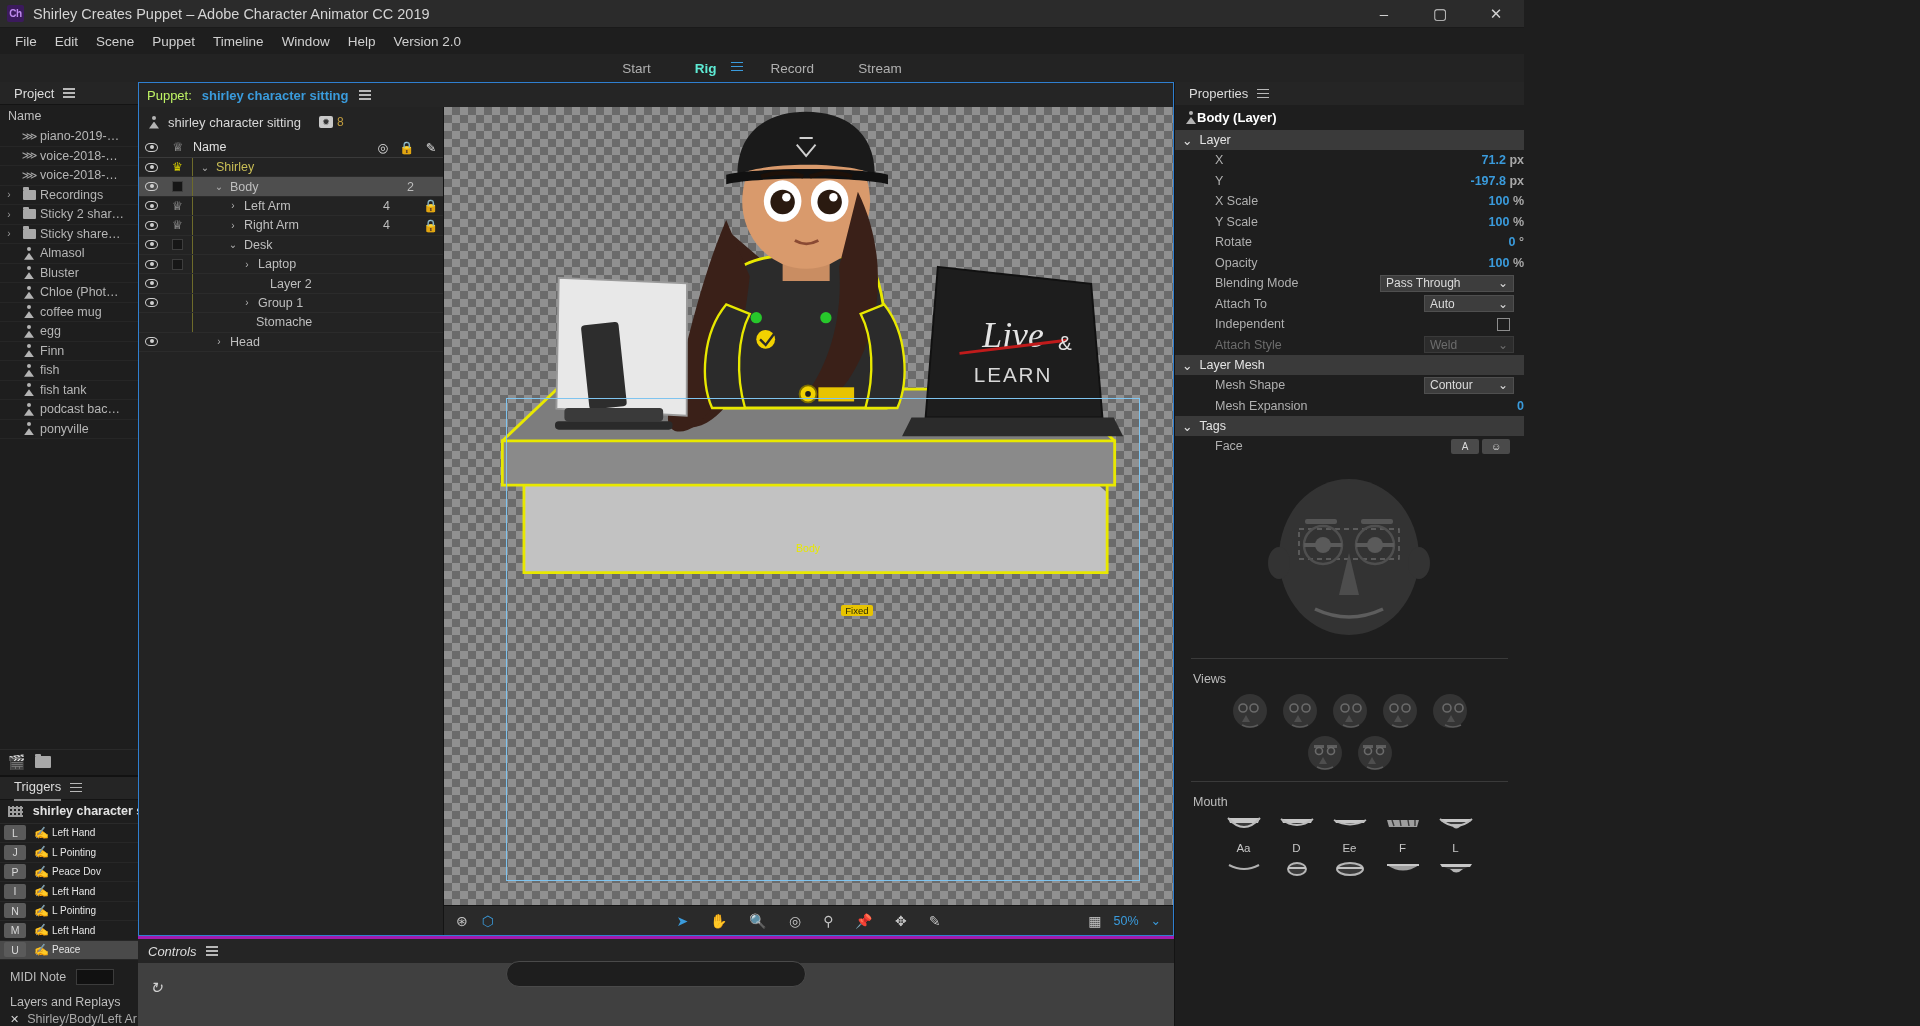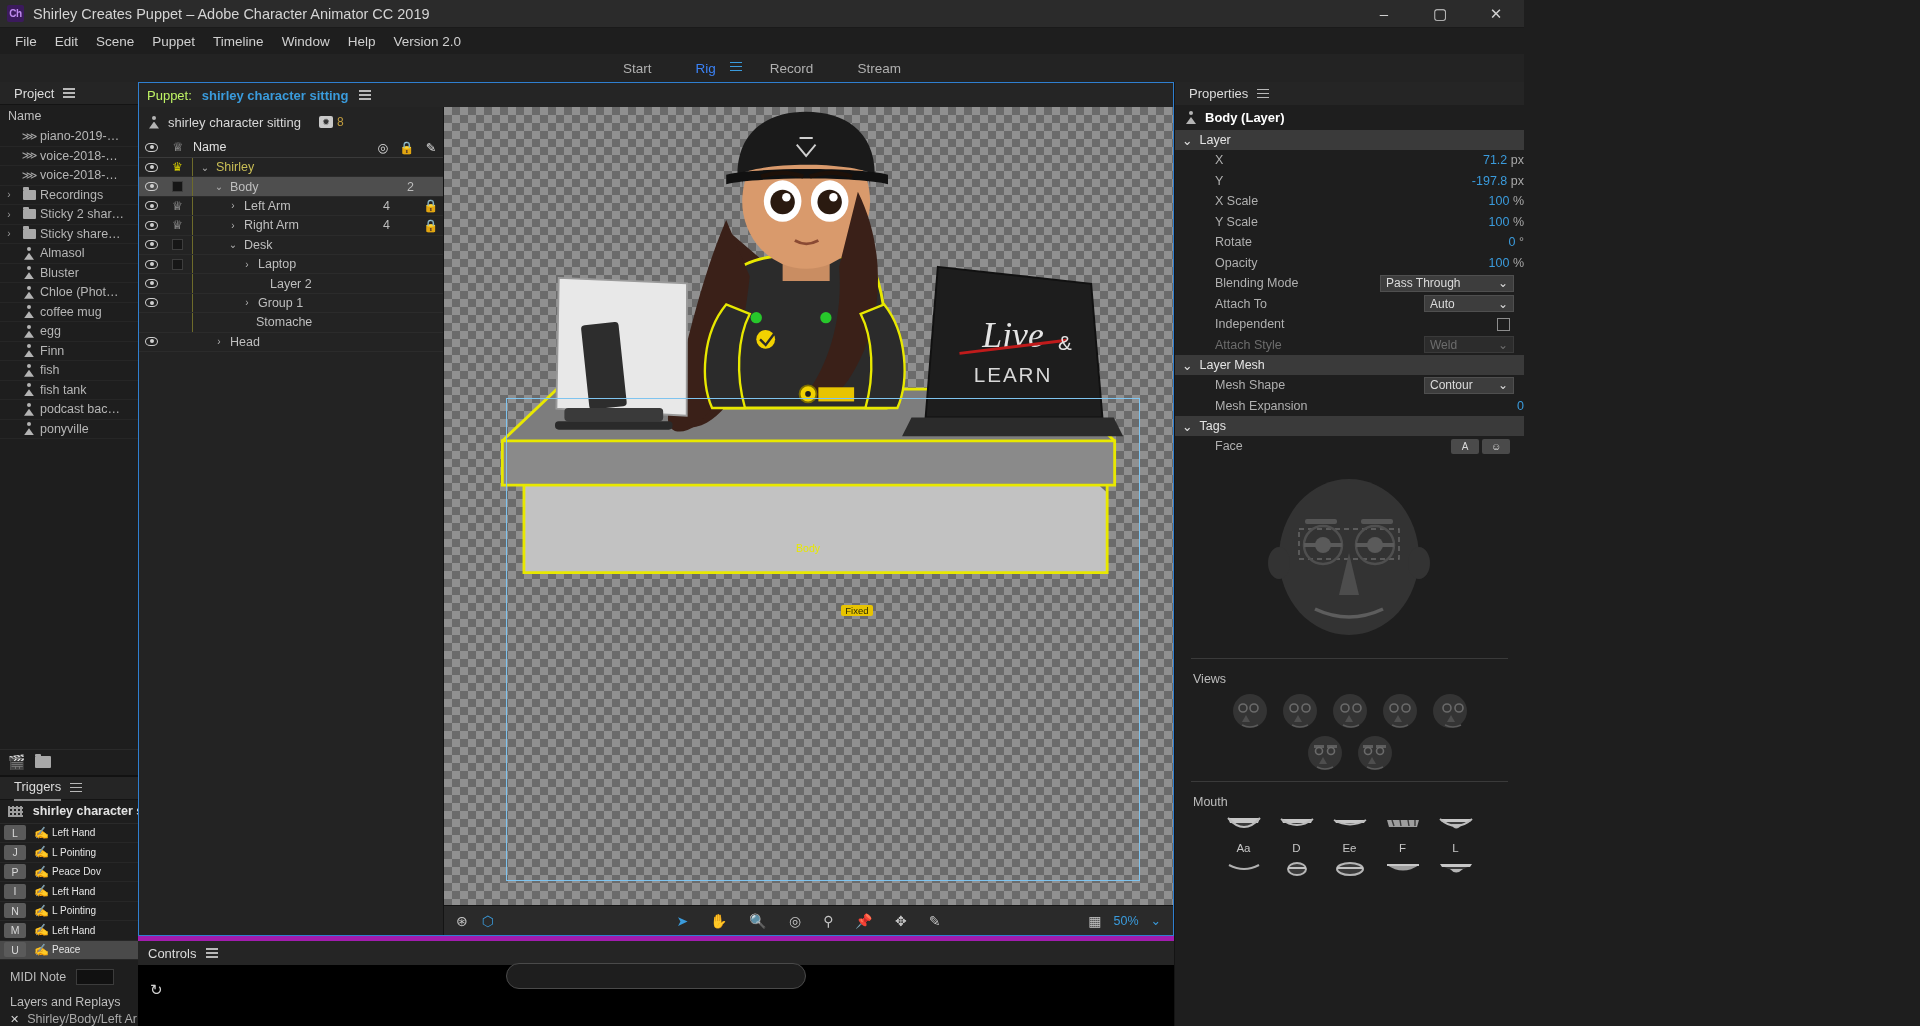--- a/index.html
+++ b/index.html
@@ -35,21 +35,21 @@
     padding-left: 6px; flex: 0 0 26px;
   }
   .menu-item { font-size: 13.5px; color: #d0d0d0; padding: 3px 9px; }
 
   
   .modebar {
     height: 28px; background: #232323; display: flex; align-items: center;
     justify-content: center; gap: 0px; flex: 0 0 28px; position: relative;
   }
   .mode { font-size: 13.5px; color: #b0b0b0; padding: 4px 22px; }
-  .mode.active { color: #3b82f6; }
+  .mode.active { color: #5eead4; font-weight: bold; }
   .mode-menu-icon { color: #3a9bdc; font-size: 13px; margin-left: -14px; padding: 4px 6px; }
 
   
   .workspace { flex: 1 1 auto; display: flex; min-height: 0; }
 
   
   .leftcol { width: 138px; flex: 0 0 138px; display: flex; flex-direction: column; background: #1e1e1e; }
 
   .panel-head {
     height: 23px; display: flex; align-items: center; gap: 9px;
@@ -156,45 +156,45 @@
   }
   .tb-left { display: flex; gap: 14px; padding-left: 12px; }
   .tb-center { position: absolute; left: 0; right: 0; display: flex; justify-content: center; gap: 22px; pointer-events: none; }
   .tb-center > * { pointer-events: auto; }
   .tb-right { margin-left: auto; display: flex; align-items: center; gap: 12px; padding-right: 12px; }
   .tb-ic { color: #c5c5c5; font-size: 14px; line-height: 1; }
   .tb-ic.active { color: #3a9bdc; }
   .zoom-val { font-size: 12.5px; color: #3a9bdc; }
 
   
-  .controls { height: 90px; flex: 0 0 90px; background: #000000; border-top: 5px solid #a21caf; }
+  .controls { height: 90px; flex: 0 0 90px; background: #404040; border-top: 3px solid #a21caf; font-style: italic; }
   .ctl-head { height: 24px; display: flex; align-items: center; gap: 10px; padding-left: 10px; background: #252525; }
   .ctl-tabs { display: flex; gap: 22px; padding: 6px 0 0 24px; }
   .ctl-tab { font-size: 13px; color: #9a9a9a; position: relative; padding-bottom: 5px; }
   .ctl-tab.active { color: #e6e6e6; }
   .ctl-tab.active::after { content:""; position:absolute; left:0; right:0; bottom:0; height:2px; background:#9a9a9a; }
   .ctl-body { position: relative; height: 40px; }
   .refresh { position: absolute; left: 12px; top: 16px; font-size: 15px; color: #d0d0d0; }
   .ctl-pill {
     position: absolute; left: 50%; transform: translateX(-50%); top: -2px;
     width: 300px; height: 26px; border: 1px solid #4a4a4a; border-radius: 14px; background: #1e1e1e;
   }
 
   
   .rightcol { width: 350px; flex: 0 0 350px; background: #1e1e1e; display: flex; flex-direction: column; border-left: 1px solid #141414; }
   .pr-head { height: 23px; display: flex; align-items: center; gap: 9px; padding-left: 14px; background: #252525; }
-  .pr-obj { height: 25px; display: flex; align-items: center; gap: 8px; padding-left: 10px; font-size: 13px; color: #fff; font-weight: bold; }
+  .pr-obj { height: 25px; display: flex; align-items: center; gap: 0; padding-left: 10px; font-size: 13px; color: #fff; font-weight: bold; }
   .sec-head {
     height: 20px; display: flex; align-items: center; gap: 7px; padding-left: 7px;
     background: #3a3a3a; font-size: 12.5px; color: #e4e4e4;
   }
   .pr-row { height: 20.5px; display: flex; align-items: center; font-size: 12.5px; }
   .pr-label { flex: 1 1 auto; padding-left: 40px; color: #b0b0b0; }
   .pr-label.dim { color: #6d6d6d; }
-  .pr-val { padding-right: 0; color: #3a9bdc; white-space: nowrap; }
+  .pr-val { padding-right: 0; color: #3a9bdc; white-space: nowrap; font-weight: bold; }
   .pr-val .unit { color: #a8a8a8; }
   .pr-sel {
     margin-right: 10px; min-width: 90px; height: 17px; background: #3d3d3d; border: 1px solid #4f4f4f;
     display: flex; align-items: center; justify-content: space-between; padding: 0 5px; font-size: 12px; color: #dcdcdc;
   }
   .pr-sel.wide { min-width: 134px; }
   .pr-sel.dim { background: #2c2c2c; border-color: #3a3a3a; color: #6d6d6d; }
   .pr-check { margin-right: 14px; width: 13px; height: 13px; border: 1px solid #8d8d8d; background: #1e1e1e; }
   .tagbtns { display: flex; gap: 3px; margin-right: 14px; }
   .tagbtn { width: 28px; height: 15px; background: #4a4a4a; border-radius: 2px; display:flex; align-items:center; justify-content:center; font-size: 10px; color: #dadada; }

